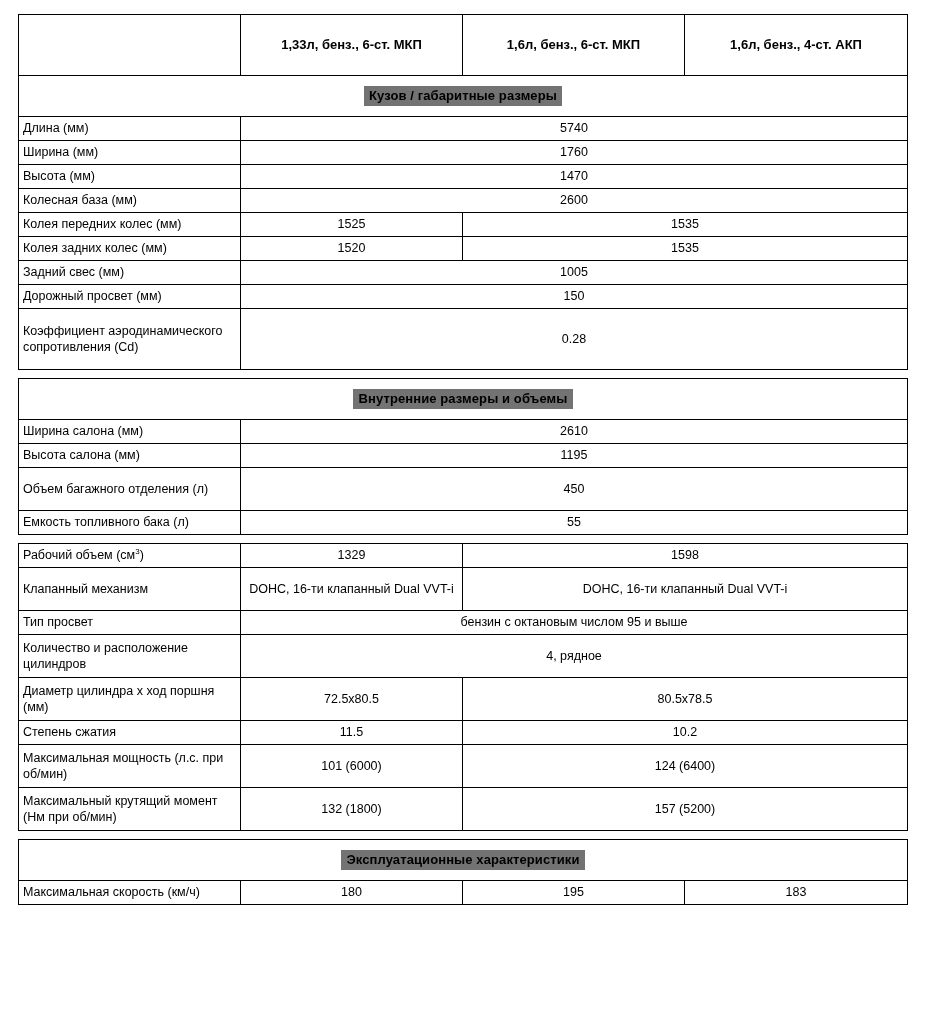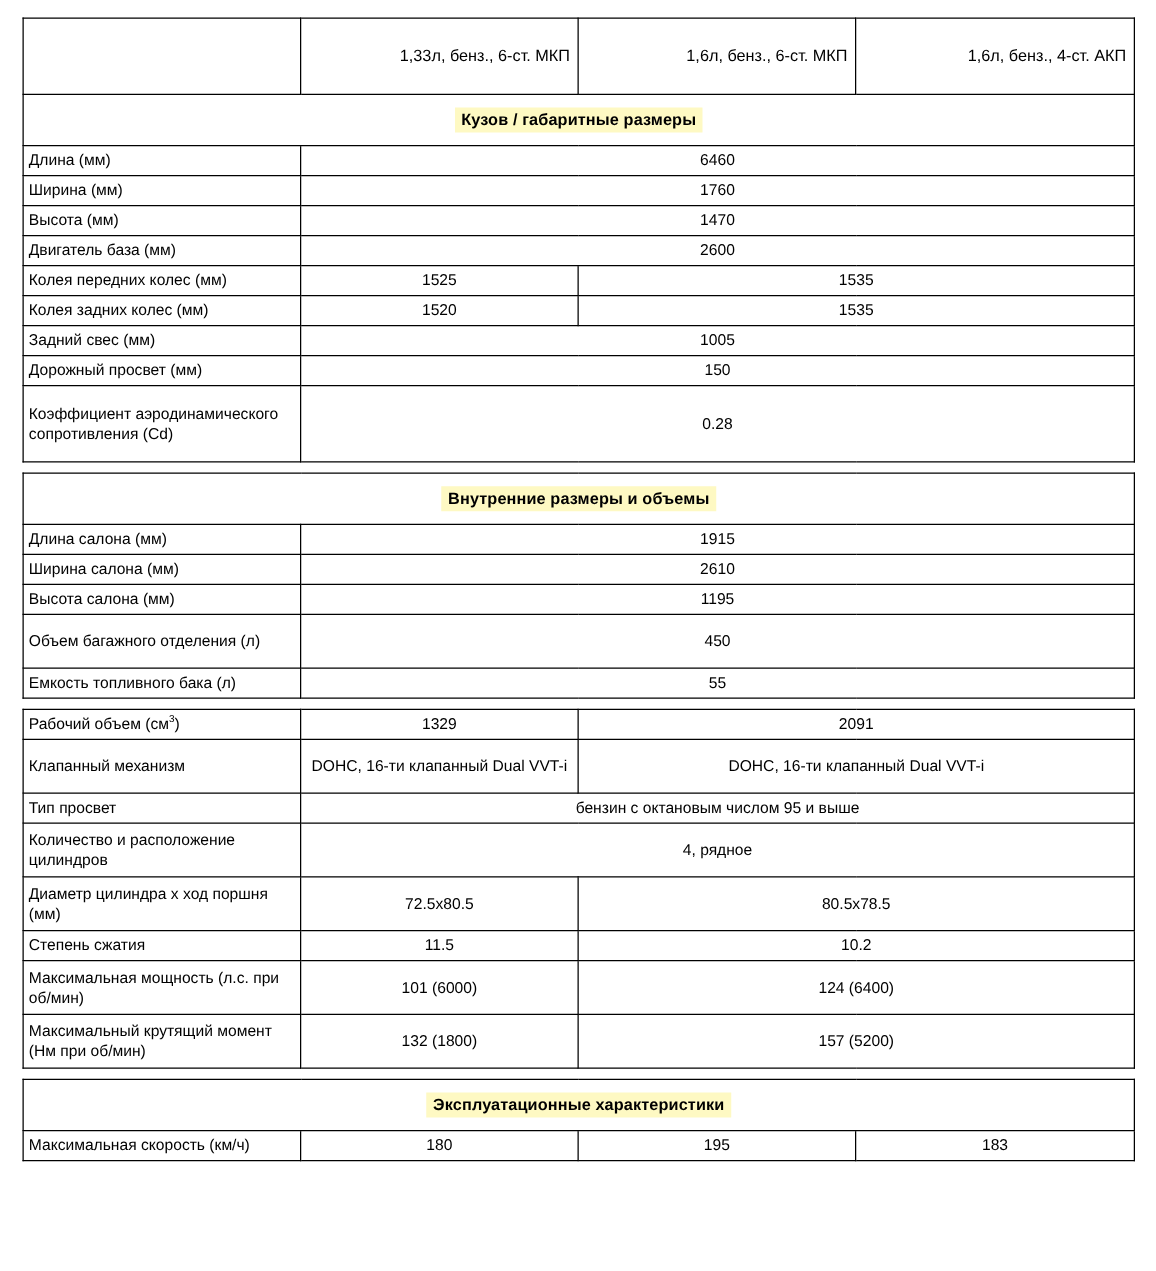--- a/index.html
+++ b/index.html
@@ -37,42 +37,42 @@
   }
   
   col.c-label { width: 222px; }
   col.c-v1    { width: 222px; }
   col.c-v2    { width: 222px; }
   col.c-v3    { width: 223px; }
 
   
   tr.header-row td {
     height: 52px;
-    text-align: right;
-    font-weight: normal;
+    text-align: center;
+    font-weight: bold;
     font-size: 13px;
     padding: 4px 6px;
   }
   td.header-blank {
     border-left: 1px solid #000000;
   }
 
   
   tr.section-row td {
     height: 40px;
     text-align: center;
     border-left: 1px solid #000000;
     border-right: 1px solid #000000;
     border-top: 1px solid #000000;
     border-bottom: 1px solid #000000;
     padding: 0;
   }
   .section-title {
     display: inline-block;
-    background: #fef9c3;
+    background: #737373;
     font-weight: bold;
     font-size: 13px;
     padding: 1px 5px 2px 5px;
     letter-spacing: 0.1px;
   }
 
   
   td.label-cell {
     text-align: left;
     padding-left: 7px;
@@ -116,32 +116,32 @@
           <td class="header-blank"></td>
           <td>1,33л, бенз., 6-ст. МКП</td>
           <td>1,6л, бенз., 6-ст. МКП</td>
           <td>1,6л, бенз., 4-ст. АКП</td>
         </tr>
         <tr class="section-row">
           <td colspan="4"><span class="section-title">Кузов / габаритные размеры</span></td>
         </tr>
         <tr class="data-row">
           <td class="label-cell">Длина (мм)</td>
-          <td class="value-cell" colspan="3">6460</td>
+          <td class="value-cell" colspan="3">5740</td>
         </tr>
         <tr class="data-row">
           <td class="label-cell">Ширина (мм)</td>
           <td class="value-cell" colspan="3">1760</td>
         </tr>
         <tr class="data-row">
           <td class="label-cell">Высота (мм)</td>
           <td class="value-cell" colspan="3">1470</td>
         </tr>
         <tr class="data-row">
-          <td class="label-cell">Двигатель база (мм)</td>
+          <td class="label-cell">Колесная база (мм)</td>
           <td class="value-cell" colspan="3">2600</td>
         </tr>
         <tr class="data-row">
           <td class="label-cell">Колея передних колес (мм)</td>
           <td class="value-cell">1525</td>
           <td class="value-cell" colspan="2">1535</td>
         </tr>
         <tr class="data-row">
           <td class="label-cell">Колея задних колес (мм)</td>
           <td class="value-cell">1520</td>
@@ -159,24 +159,20 @@
           <td class="label-cell extra-tall">Коэффициент аэродинамического сопротивления (Cd)</td>
           <td class="value-cell extra-tall" colspan="3">0.28</td>
         </tr>
         <tr class="spacer-row">
           <td colspan="4"></td>
         </tr>
         <tr class="section-row">
           <td colspan="4"><span class="section-title">Внутренние размеры и объемы</span></td>
         </tr>
         <tr class="data-row">
-          <td class="label-cell">Длина салона (мм)</td>
-          <td class="value-cell" colspan="3">1915</td>
-        </tr>
-        <tr class="data-row">
           <td class="label-cell">Ширина салона (мм)</td>
           <td class="value-cell" colspan="3">2610</td>
         </tr>
         <tr class="data-row">
           <td class="label-cell">Высота салона (мм)</td>
           <td class="value-cell" colspan="3">1195</td>
         </tr>
         <tr class="data-row">
           <td class="label-cell tall">Объем багажного отделения (л)</td>
           <td class="value-cell tall" colspan="3">450</td>
@@ -184,21 +180,21 @@
         <tr class="data-row">
           <td class="label-cell">Емкость топливного бака (л)</td>
           <td class="value-cell" colspan="3">55</td>
         </tr>
         <tr class="spacer-row">
           <td colspan="4"></td>
         </tr>
         <tr class="data-row">
           <td class="label-cell">Рабочий объем (см<sup>3</sup>)</td>
           <td class="value-cell">1329</td>
-          <td class="value-cell" colspan="2">2091</td>
+          <td class="value-cell" colspan="2">1598</td>
         </tr>
         <tr class="data-row">
           <td class="label-cell tall">Клапанный механизм</td>
           <td class="value-cell tall">DOHC, 16-ти клапанный Dual VVT-i</td>
           <td class="value-cell tall" colspan="2">DOHC, 16-ти клапанный Dual VVT-i</td>
         </tr>
         <tr class="data-row">
           <td class="label-cell">Тип просвет</td>
           <td class="value-cell" colspan="3">бензин с октановым числом 95 и выше</td>
         </tr>

